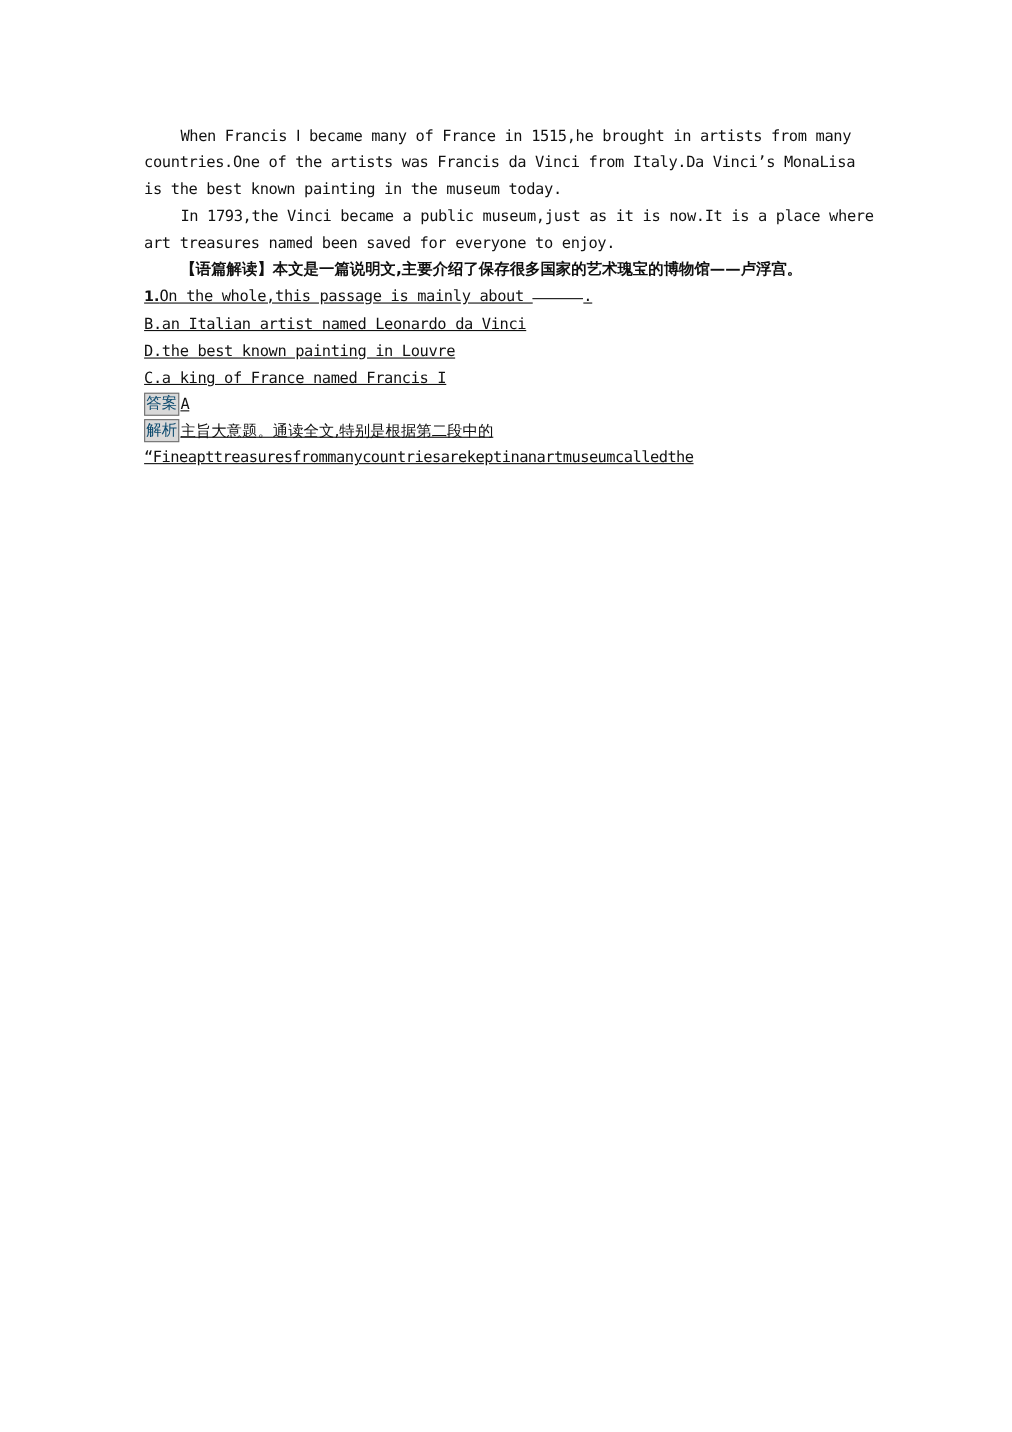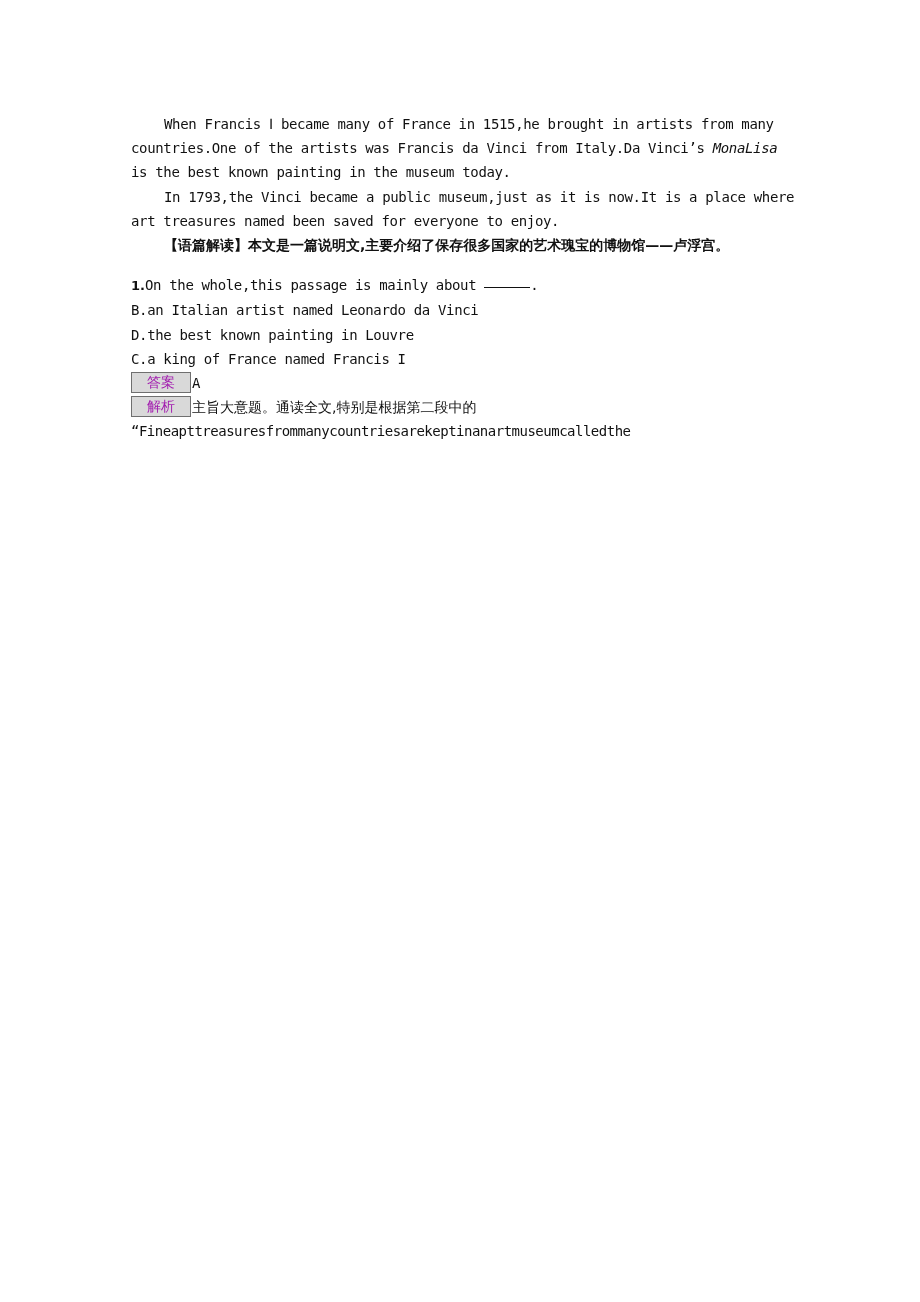--- a/index.html
+++ b/index.html
@@ -9,32 +9,32 @@
       color: #111111;
     }
     .page {
       position: absolute; left: 131px; top: 112px; width: 660px;
       font-size: 14px; line-height: 24.2px;
       letter-spacing: -0.35px;
     }
     .p { margin: 0; white-space: normal; word-break: break-all; font-weight: bold; }
     .indent { text-indent: 33px; }
     .line { display: block; white-space: nowrap; }
-    .italic { font-style: italic; }
+    .italic { }
     .cn { font-family: "DejaVu Sans", "Liberation Sans", sans-serif; letter-spacing: 0; }
     .num { font-weight: bold; font-family: "DejaVu Sans", sans-serif; font-size: 13px; letter-spacing: 0; }
     .tag {
       display: inline-block; background: #d9d9d9; border: 1px solid #6f6f6f;
       font-family: "DejaVu Sans", sans-serif; font-size: 14px; line-height: 19px;
-      padding: 0 15px; margin-right: 1px; letter-spacing: 0; vertical-align: 1px;
-      color: #a21caf;
+      padding: 0 1px; margin-right: 1px; letter-spacing: 0; vertical-align: 1px;
+      color: #0c4a6e;
     }
     .blank { display: inline-block; width: 46px; border-bottom: 1px solid #111; height: 14px; vertical-align: 2px; }
     .quote-long { letter-spacing: -0.5px; }
-    .section { margin-top: 16px; }
+    .section { margin-top: 0; text-decoration: underline; }
   </style>
 </head>
 <body>
 
 <div class="page">
 
   <div>
     <span class="line indent">When Francis Ⅰ became many of France in 1515,he brought in artists from many</span>
     <span class="line"><span>countries.One of the artists was Francis da Vinci from Italy.Da Vinci’s </span><span class="italic">MonaLisa</span></span>
     <span class="line">is the best known painting in the museum today.</span>

